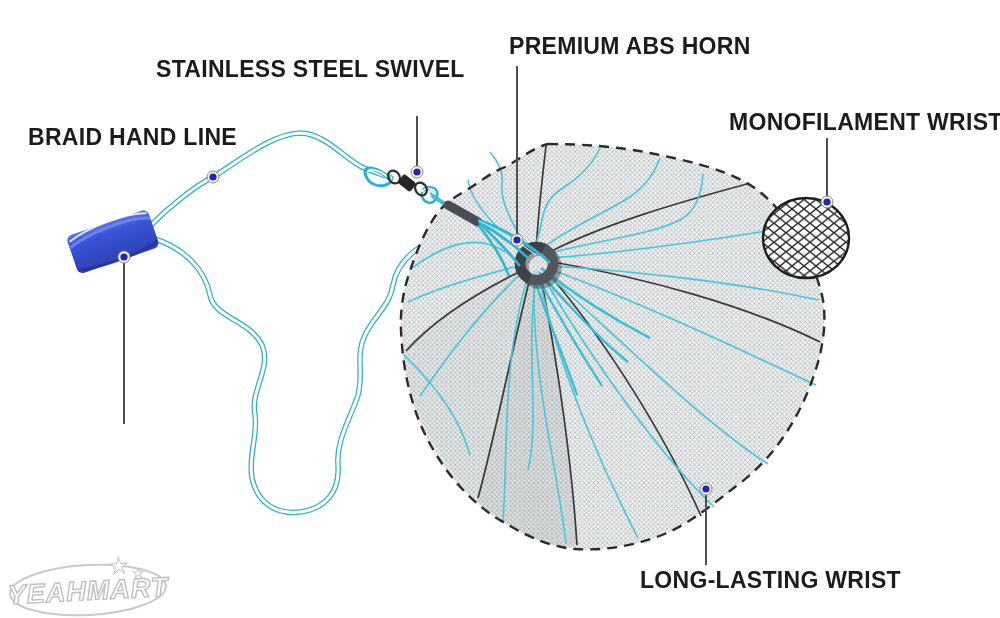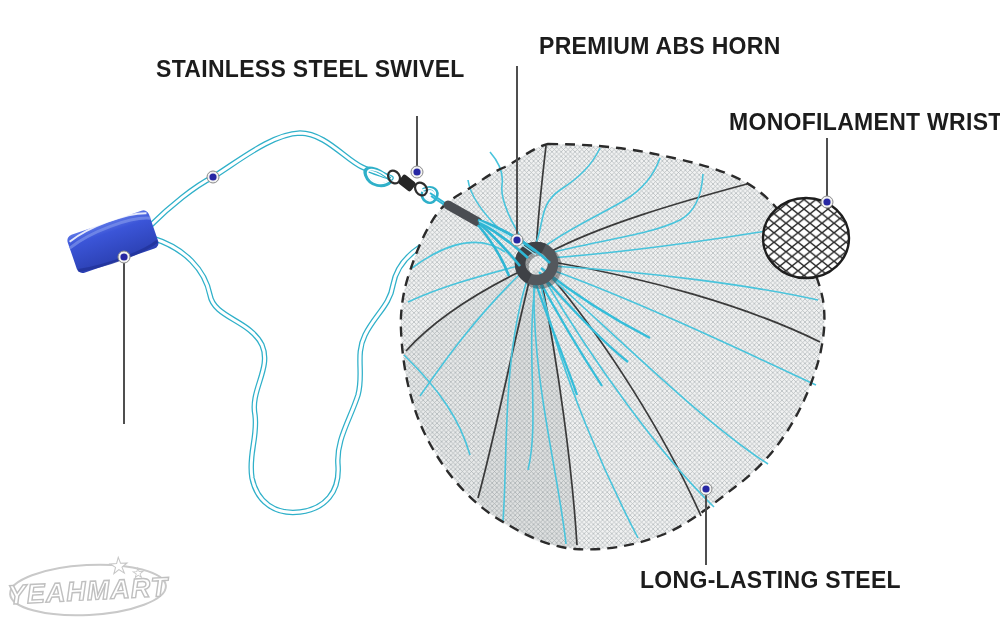--- a/index.html
+++ b/index.html
@@ -16,21 +16,21 @@
     position:absolute;
     font-weight:700;
     font-size:23px;
     letter-spacing:.3px;
     color:#1c1c1c;
     white-space:nowrap;
     user-select:none;
   }
   .lbl-braid{left:28px;top:124px;}
   .lbl-swivel{left:156px;top:56px;}
-  .lbl-horn{left:539px;top:33px;}
+  .lbl-horn{left:509px;top:33px;}
   .lbl-mono{left:729px;top:109px;}
   .lbl-cuff{left:40px;top:426px;}
   .lbl-weight{left:640px;top:567px;}
 </style>
 </head>
 <body>
 
 <div class="stage">
 
   <svg class="art" width="1000" height="618" viewBox="0 0 1000 618">
@@ -219,17 +219,18 @@
     </g>
 
     <g transform="rotate(-3 88 590)">
       <ellipse cx="88" cy="590" rx="78" ry="25" fill="none" stroke="#c9c9c9" stroke-width="2"></ellipse>
       <text x="110" y="575" font-size="22" font-family="DejaVu Sans, sans-serif" fill="#ffffff" stroke="#c6c6c6" stroke-width="1">★</text>
       <text x="133" y="580" font-size="13" font-family="DejaVu Sans, sans-serif" fill="#ffffff" stroke="#c6c6c6" stroke-width="0.8">★</text>
       <text x="88" y="600" text-anchor="middle" font-size="27" font-weight="bold" font-style="italic" letter-spacing="1" font-family="Liberation Sans, sans-serif" fill="#ffffff" stroke="#c0c0c0" stroke-width="1.4">YEAHMART</text>
     </g>
   </svg>
 
+  <div class="part-label lbl-braid">BRAID HAND LINE</div>
   <div class="part-label lbl-swivel">STAINLESS STEEL SWIVEL</div>
   <div class="part-label lbl-horn">PREMIUM ABS HORN</div>
   <div class="part-label lbl-mono">MONOFILAMENT WRIST</div>
-  <div class="part-label lbl-weight">LONG-LASTING STEEL</div>
+  <div class="part-label lbl-weight">LONG-LASTING WRIST</div>
 </div>
 
 </body></html>

